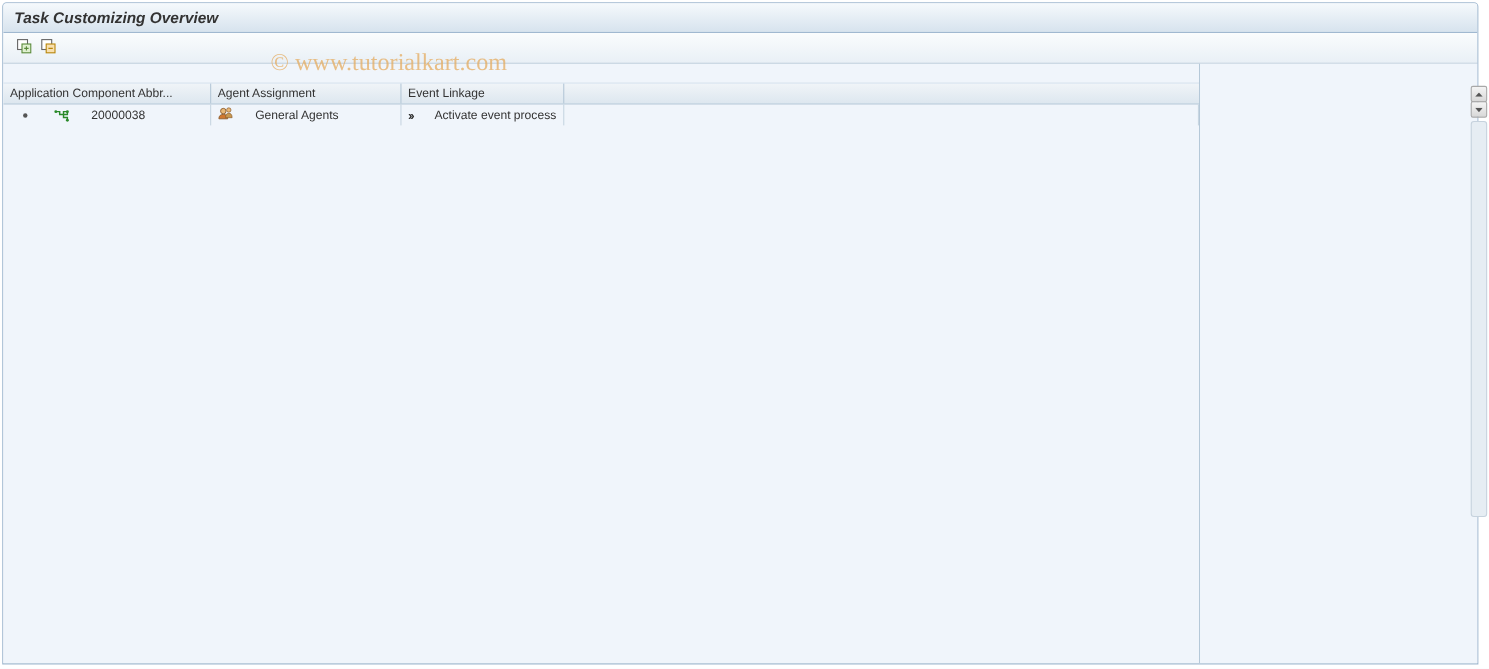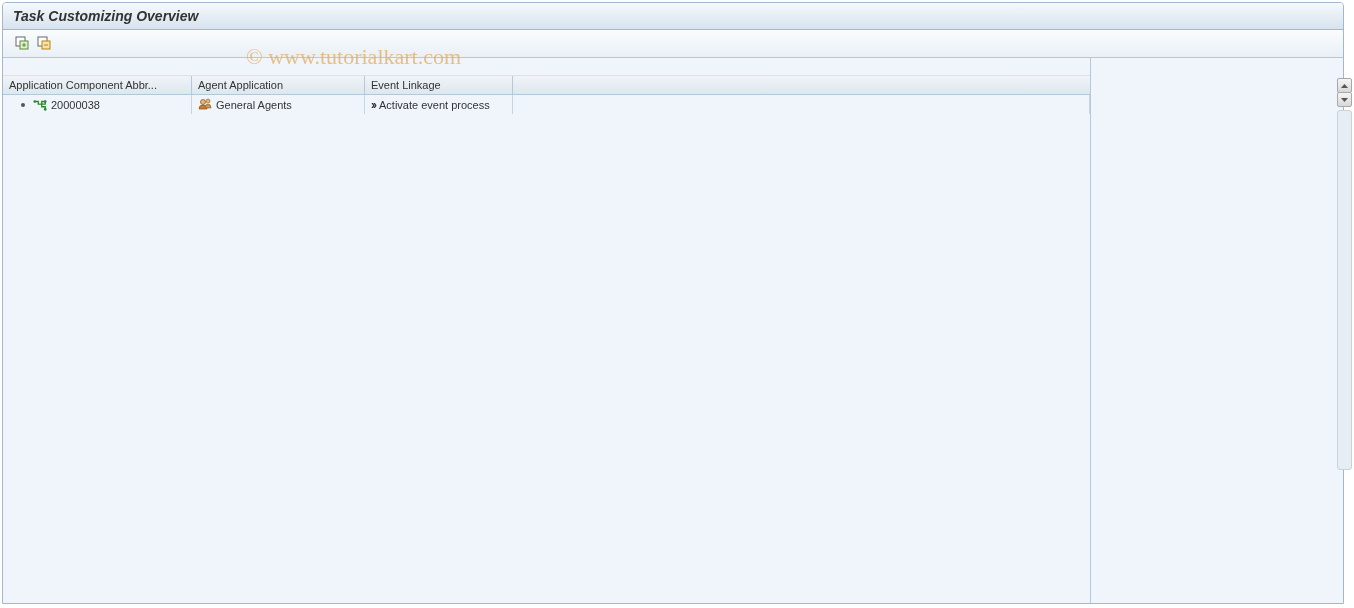--- a/index.html
+++ b/index.html
@@ -90,21 +90,21 @@
       height: 20px;
       border-bottom: 1px solid transparent;
     }
     .td {
       border-right: 1px solid #c8d6e2;
       padding: 3px 6px;
       font-size: 11px;
       color: #333;
       display: flex;
       align-items: center;
-      gap: 4px;
+      gap: 20px;
     }
     .td.col1 { padding-left: 18px; }
     .bullet {
       width: 4px;
       height: 4px;
       background: #555;
       border-radius: 50%;
       margin-right: 4px;
     }
     .tree-icon {
@@ -182,21 +182,21 @@
           <rect x="5" y="5" width="8" height="8" fill="#f8e0b0" stroke="#b8860b" stroke-width="1"></rect>
           <line x1="7" y1="9" x2="11" y2="9" stroke="#b8860b" stroke-width="1"></line>
         </svg>
       </span>
     </div>
   </div>
   <div class="content-area">
     <div class="table-wrap">
       <div class="table-header">
         <div class="th col1">Application Component Abbr...</div>
-        <div class="th col3">Agent Application</div>
+        <div class="th col3">Agent Assignment</div>
         <div class="th col4">Event Linkage</div>
         <div class="th col5"></div>
       </div>
       <div class="table-row">
         <div class="td col1">
           <span class="bullet"></span>
           <span class="tree-icon">
             <svg width="16" height="12" viewBox="0 0 16 12">
               <path d="M2 2 L6 2 L6 5 L10 5 L10 2 L14 2 L14 5 L10 5 L10 8 L14 8 L14 11" fill="none" stroke="#2a8a2a" stroke-width="1.5"></path>
               <circle cx="2" cy="2" r="1.5" fill="#2a8a2a"></circle>

